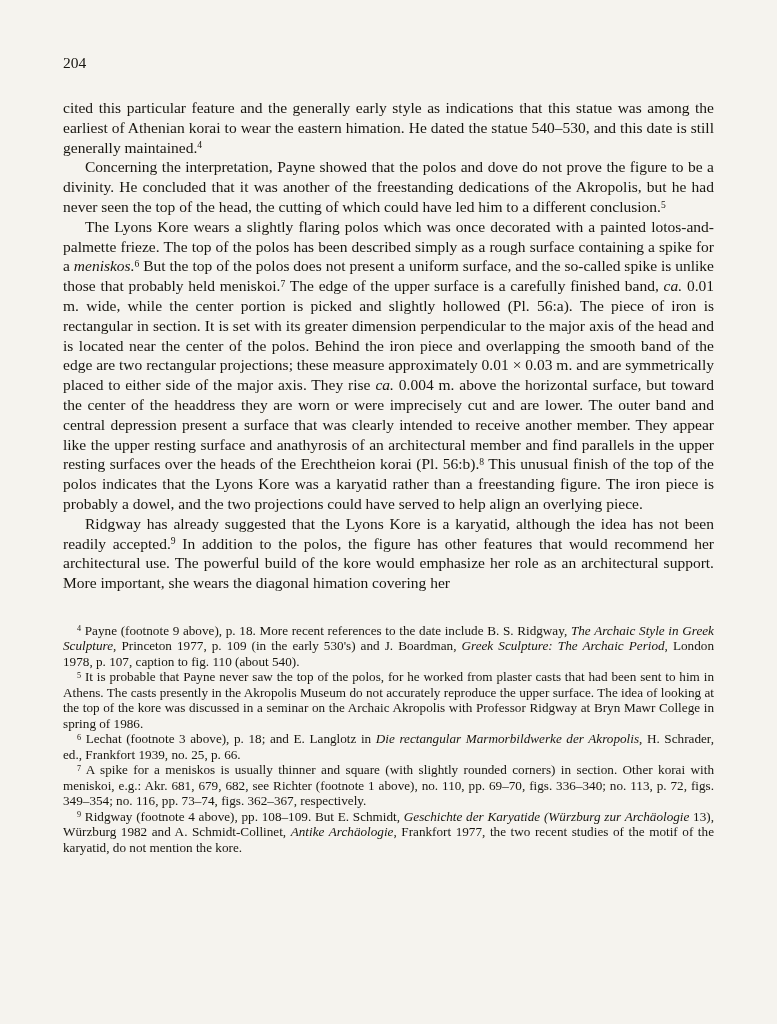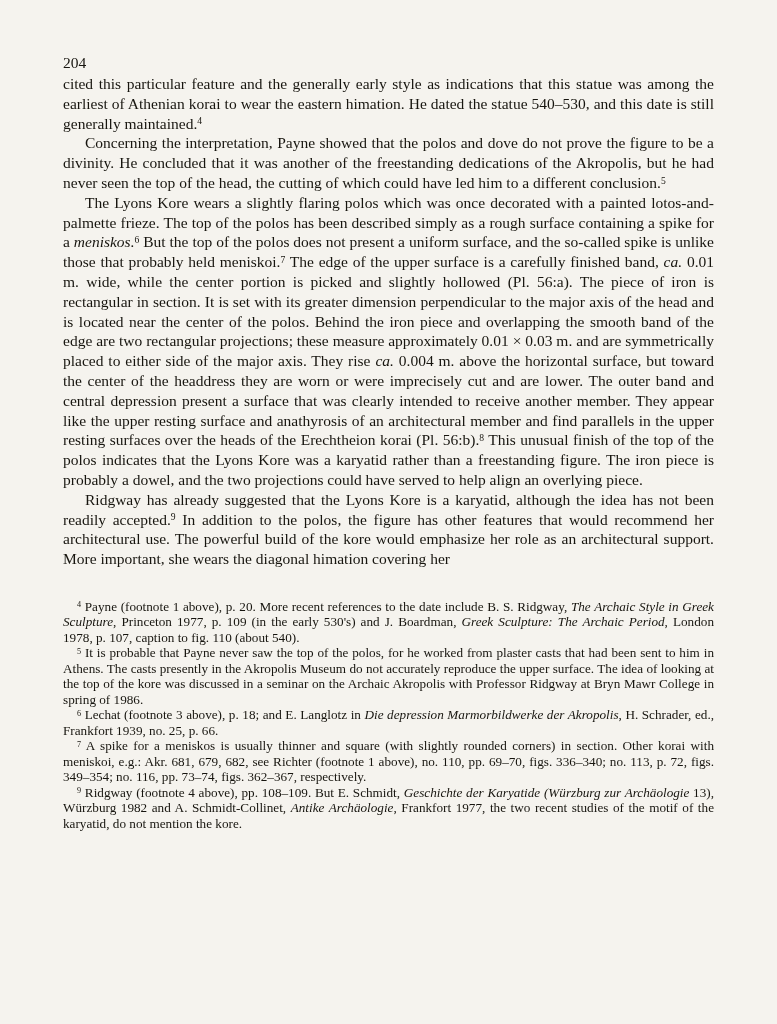--- a/index.html
+++ b/index.html
@@ -31,20 +31,21 @@
     position: absolute;
     left: 0;
     top: 0;
   }
   .author {
     display: block;
     text-align: center;
     letter-spacing: 0.7px;
   }
   .body-text {
+    margin-top: 24px;
   }
   .body-text p {
     margin: 0;
     font-size: 15.5px;
     line-height: 19.8px;
     text-align: justify;
     text-indent: 22px;
   }
   .body-text p.no-indent {
     text-indent: 0;
@@ -80,20 +81,20 @@
   </header>
 
   <main class="body-text" id="paragraphs">
       <p class="para no-indent"><span>cited this particular feature and the generally early style as indications that this statue was among the earliest of Athenian korai to wear the eastern himation. He dated the statue 540–530, and this date is still generally maintained.</span><sup>4</sup></p>
       <p class="para"><span>Concerning the interpretation, Payne showed that the polos and dove do not prove the figure to be a divinity. He concluded that it was another of the freestanding dedications of the Akropolis, but he had never seen the top of the head, the cutting of which could have led him to a different conclusion.</span><sup>5</sup></p>
       <p class="para"><span>The Lyons Kore wears a slightly flaring polos which was once decorated with a painted lotos-and-palmette frieze. The top of the polos has been described simply as a rough surface containing a spike for a </span><em>meniskos.</em><sup>6</sup><span> But the top of the polos does not present a uniform surface, and the so-called spike is unlike those that probably held meniskoi.</span><sup>7</sup><span> The edge of the upper surface is a carefully finished band, </span><em>ca.</em><span> 0.01 m. wide, while the center portion is picked and slightly hollowed (Pl. 56:a). The piece of iron is rectangular in section. It is set with its greater dimension perpendicular to the major axis of the head and is located near the center of the polos. Behind the iron piece and overlapping the smooth band of the edge are two rectangular projections; these measure approximately 0.01 × 0.03 m. and are symmetrically placed to either side of the major axis. They rise </span><em>ca.</em><span> 0.004 m. above the horizontal surface, but toward the center of the headdress they are worn or were imprecisely cut and are lower. The outer band and central depression present a surface that was clearly intended to receive another member. They appear like the upper resting surface and anathyrosis of an architectural member and find parallels in the upper resting surfaces over the heads of the Erechtheion korai (Pl. 56:b).</span><sup>8</sup><span> This unusual finish of the top of the polos indicates that the Lyons Kore was a karyatid rather than a freestanding figure. The iron piece is probably a dowel, and the two projections could have served to help align an overlying piece.</span></p>
       <p class="para"><span>Ridgway has already suggested that the Lyons Kore is a karyatid, although the idea has not been readily accepted.</span><sup>9</sup><span> In addition to the polos, the figure has other features that would recommend her architectural use. The powerful build of the kore would emphasize her role as an architectural support. More important, she wears the diagonal himation covering her</span></p>
     </main>
 
   <section class="footnotes" id="footnotes">
-      <p><sup>4</sup><span> Payne (footnote 1 above), p. 20. More recent references to the date include B. S. Ridgway, </span><em>The Archaic Style in Greek Sculpture</em><span>, Princeton 1977, p. 109 (in the early 530's) and J. Boardman, </span><em>Greek Sculpture: The Archaic Period</em><span>, London 1978, p. 107, caption to fig. 110 (about 540).</span></p>
+      <p><sup>4</sup><span> Payne (footnote 9 above), p. 18. More recent references to the date include B. S. Ridgway, </span><em>The Archaic Style in Greek Sculpture</em><span>, Princeton 1977, p. 109 (in the early 530's) and J. Boardman, </span><em>Greek Sculpture: The Archaic Period</em><span>, London 1978, p. 107, caption to fig. 110 (about 540).</span></p>
       <p><sup>5</sup><span> It is probable that Payne never saw the top of the polos, for he worked from plaster casts that had been sent to him in Athens. The casts presently in the Akropolis Museum do not accurately reproduce the upper surface. The idea of looking at the top of the kore was discussed in a seminar on the Archaic Akropolis with Professor Ridgway at Bryn Mawr College in spring of 1986.</span></p>
-      <p><sup>6</sup><span> Lechat (footnote 3 above), p. 18; and E. Langlotz in </span><em>Die depression Marmorbildwerke der Akropolis</em><span>, H. Schrader, ed., Frankfort 1939, no. 25, p. 66.</span></p>
+      <p><sup>6</sup><span> Lechat (footnote 3 above), p. 18; and E. Langlotz in </span><em>Die rectangular Marmorbildwerke der Akropolis</em><span>, H. Schrader, ed., Frankfort 1939, no. 25, p. 66.</span></p>
       <p><sup>7</sup><span> A spike for a meniskos is usually thinner and square (with slightly rounded corners) in section. Other korai with meniskoi, e.g.: Akr. 681, 679, 682, see Richter (footnote 1 above), no. 110, pp. 69–70, figs. 336–340; no. 113, p. 72, figs. 349–354; no. 116, pp. 73–74, figs. 362–367, respectively.</span></p>
       <p><sup>9</sup><span> Ridgway (footnote 4 above), pp. 108–109. But E. Schmidt, </span><em>Geschichte der Karyatide (Würzburg zur Archäologie</em><span> 13), Würzburg 1982 and A. Schmidt-Collinet, </span><em>Antike Archäologie</em><span>, Frankfort 1977, the two recent studies of the motif of the karyatid, do not mention the kore.</span></p>
     </section>
 
 </div>
 
 </body></html>

